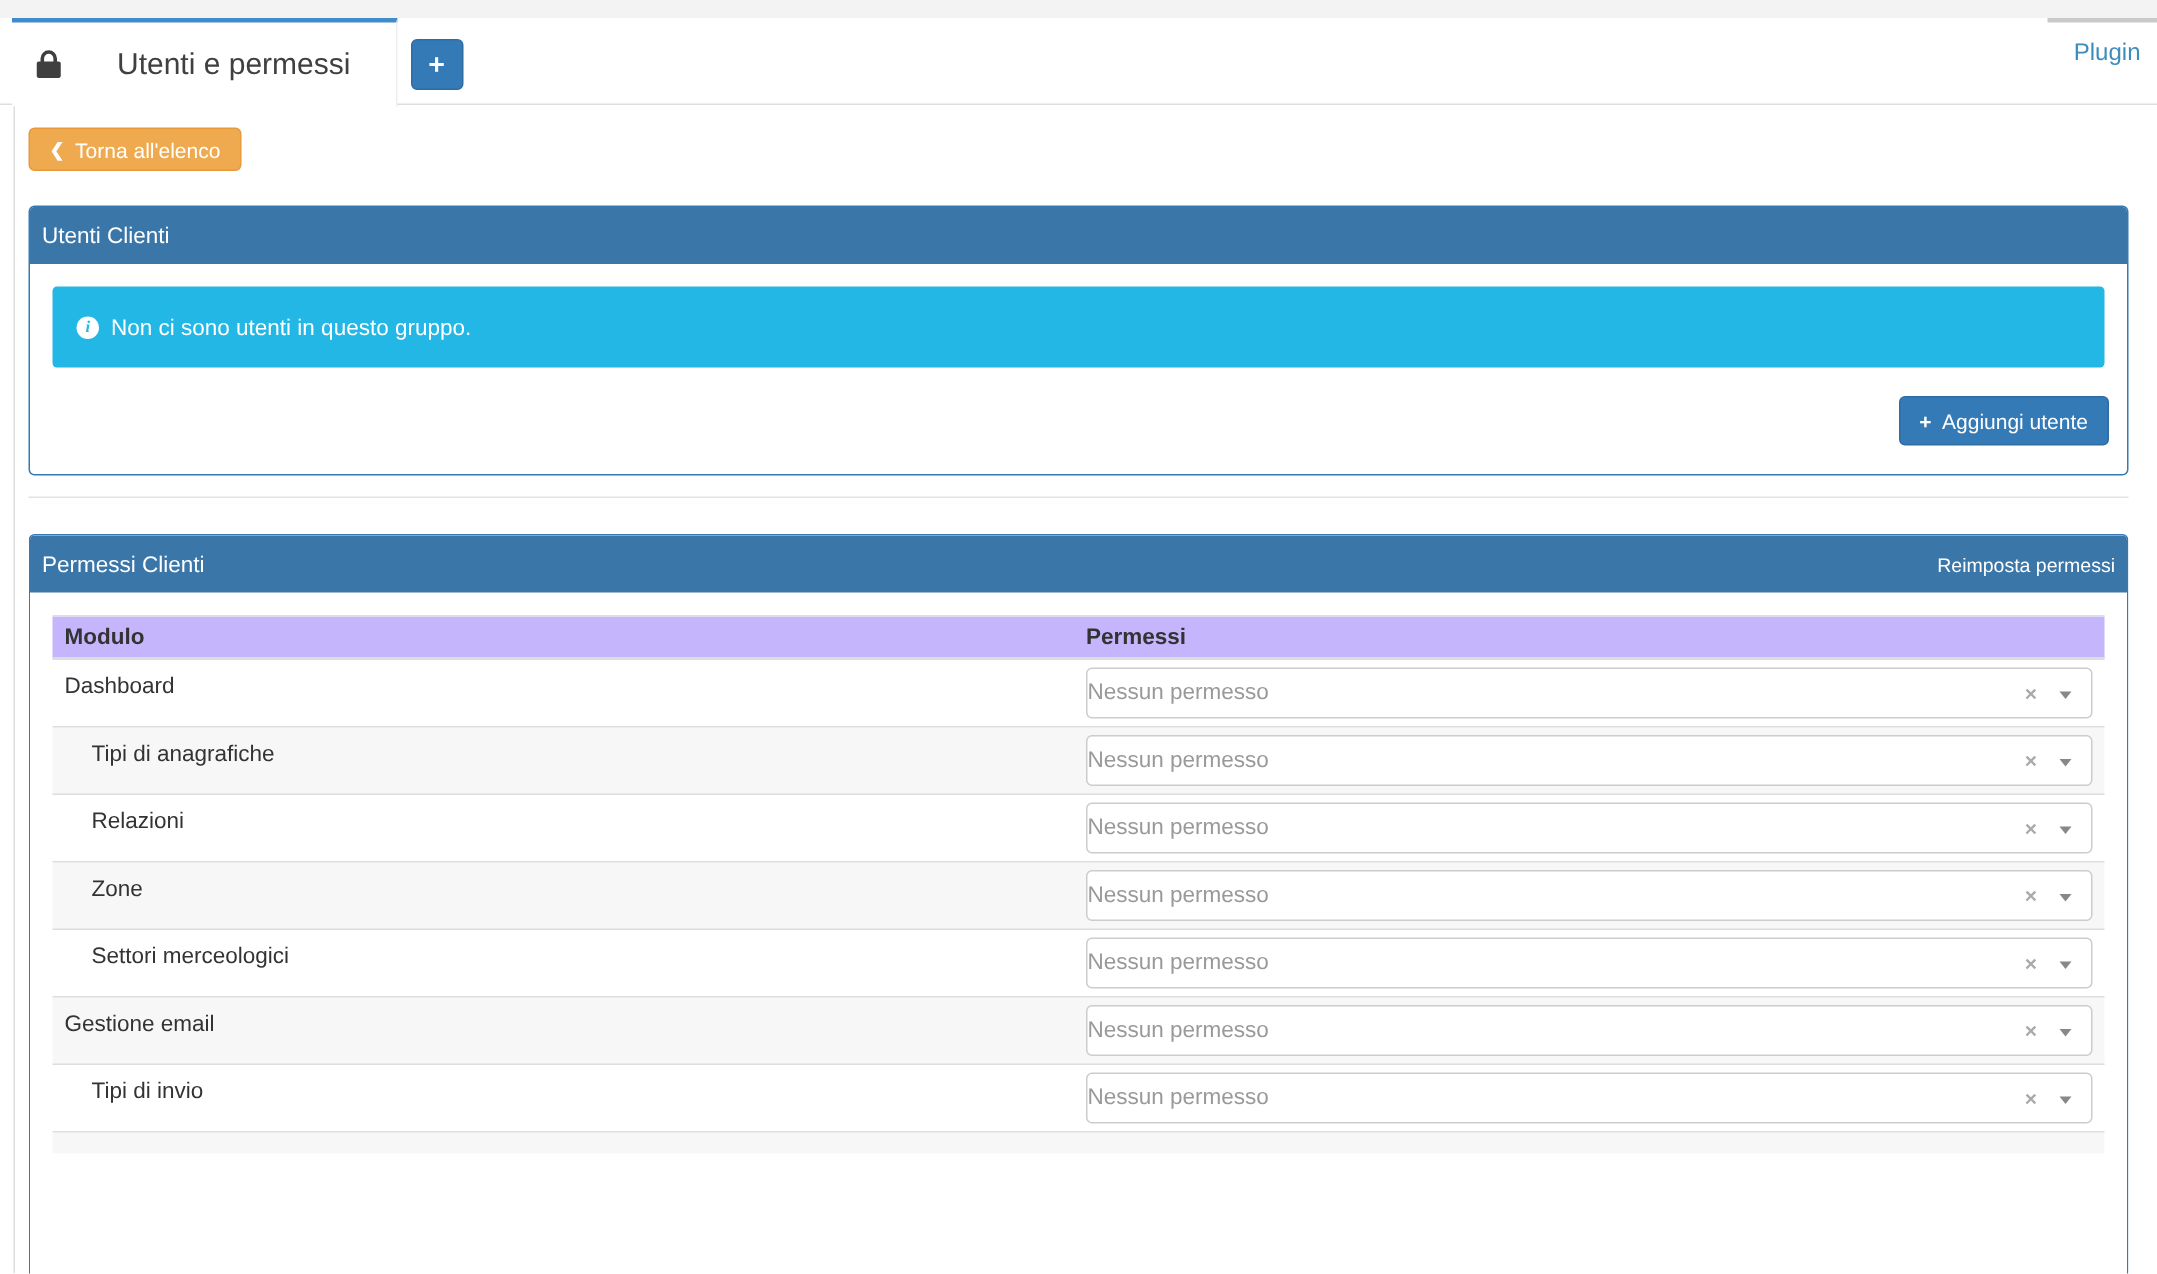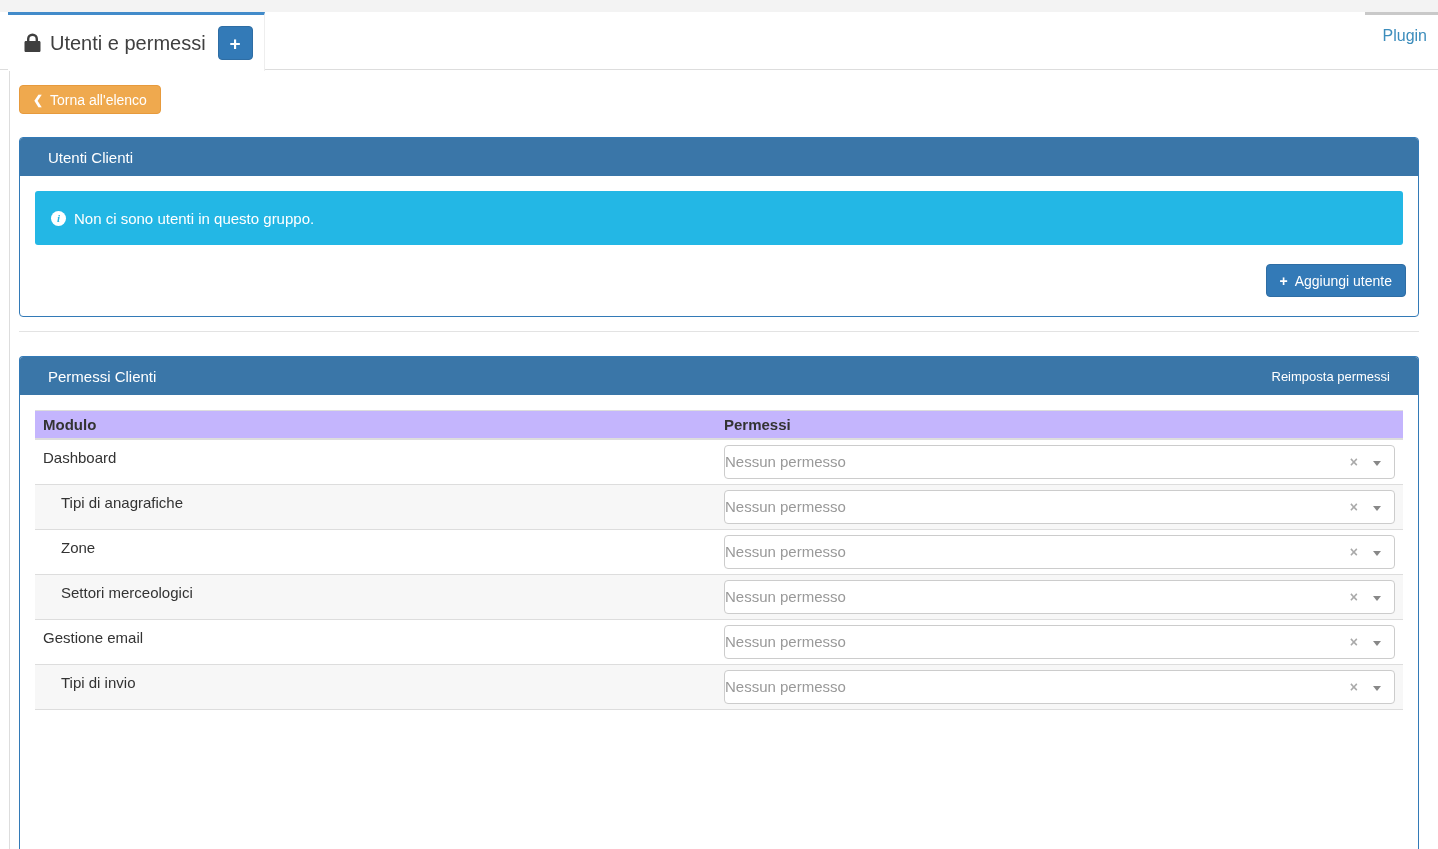--- a/index.html
+++ b/index.html
@@ -7,21 +7,21 @@
   body {
     font-family:"Liberation Sans","DejaVu Sans",sans-serif;
     background:#fff; color:#444; overflow:hidden; position:relative;
   }
   
   .topstrip { position:absolute; top:0; left:0; width:1438px; height:12px; background:#f3f3f3; }
   .navbar { position:absolute; top:12px; left:0; width:1438px; height:58px; background:#fff; border-bottom:1px solid #ddd; }
   .tab-active {
     position:absolute; top:12px; left:8px; width:257px; height:59px; background:#fff;
     border-top:3px solid #428bca; border-right:1px solid #eee; z-index:3;
-    display:flex; align-items:center; padding-left:16px;
+    display:flex; align-items:center; padding-left:16px;gap:28px;
   }
   .tab-title { font-size:20px; color:#404040; margin-left:9px; white-space:nowrap; }
   .lock-icon { width:17px; height:20px; display:inline-block; flex:0 0 auto; }
   .btn-new {
     margin-left:12px; width:35px; height:34px; background:#337ab7; border:1px solid #2e6da4;
     border-radius:4px; color:#fff; font-size:19px; font-weight:bold; line-height:31px;
     text-align:center; cursor:pointer; flex:0 0 auto;
   }
   .tab-plugin-border { position:absolute; top:12px; left:1365px; width:73px; height:3px; background:#c9c9c9; z-index:2; }
   .plugin-link { position:absolute; top:27px; right:11px; font-size:16px; color:#3c8dbc; text-decoration:none; z-index:3; cursor:pointer; }
@@ -33,21 +33,21 @@
     cursor:pointer;
   }
   .chevron-left-icon { font-size:12px; font-weight:bold; }
   .divider-hr { position:absolute; top:331px; left:19px; width:1400px; height:1px; background:#e3e3e3; }
   
   .panel { position:absolute; left:19px; width:1400px; background:#fff; border:1px solid #337ab7; border-radius:4px; overflow:hidden; }
   .panel-users { top:137px; height:180px; }
   .panel-perms { top:356px; height:520px; border-bottom:none; border-radius:4px 4px 0 0; }
   .panel-heading {
     height:38px; background:#3a76a8; color:#fff; display:flex; align-items:center;
-    justify-content:space-between; padding:0 28px; font-size:15px;
+    justify-content:space-between; padding:0 8px; font-size:15px;
   }
   .panel-heading .reset-link { font-size:13px; color:#fff; text-decoration:none; cursor:pointer; }
   
   .alert-info {
     margin:15px; height:54px; background:#23b7e5; border-radius:3px; color:#fff;
     display:flex; align-items:center; padding-left:16px; font-size:15px; gap:8px;
   }
   .info-icon {
     width:15px; height:15px; border-radius:50%; background:#fff; color:#23b7e5;
     font-size:11px; font-weight:bold; text-align:center; line-height:15px;
@@ -158,20 +158,30 @@
     <td class="module-cell indent">Tipi di anagrafiche</td>
     <td>
       <div class="perm-select">
         <span>Nessun permesso</span>
         <span class="remove-icon">×</span>
         <span class="caret-down-icon"></span>
       </div>
     </td>
   </tr>
 
+  <tr>
+    <td class="module-cell indent">Relazioni</td>
+    <td>
+      <div class="perm-select">
+        <span>Nessun permesso</span>
+        <span class="remove-icon">×</span>
+        <span class="caret-down-icon"></span>
+      </div>
+    </td>
+  </tr>
 
   <tr>
     <td class="module-cell indent">Zone</td>
     <td>
       <div class="perm-select">
         <span>Nessun permesso</span>
         <span class="remove-icon">×</span>
         <span class="caret-down-icon"></span>
       </div>
     </td>

